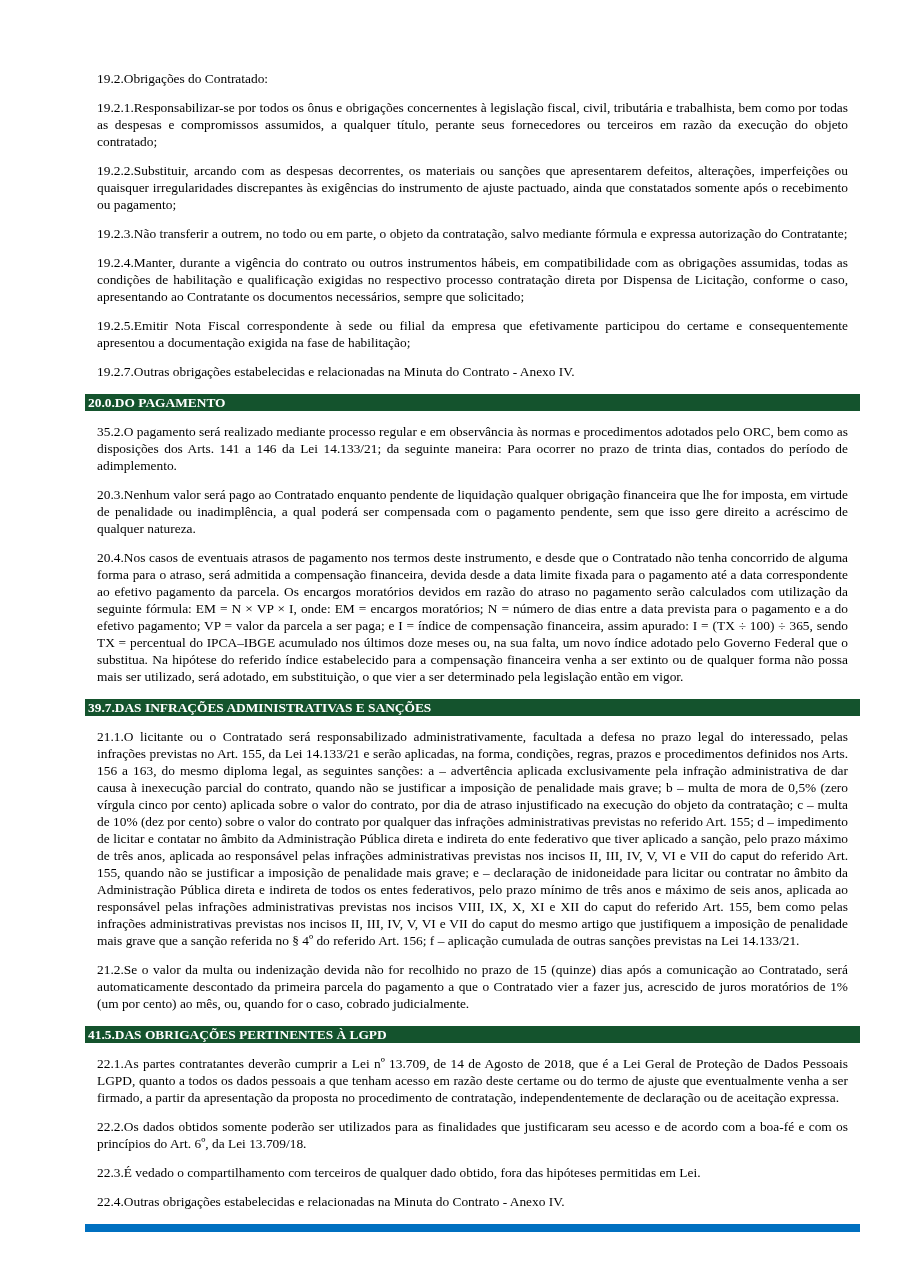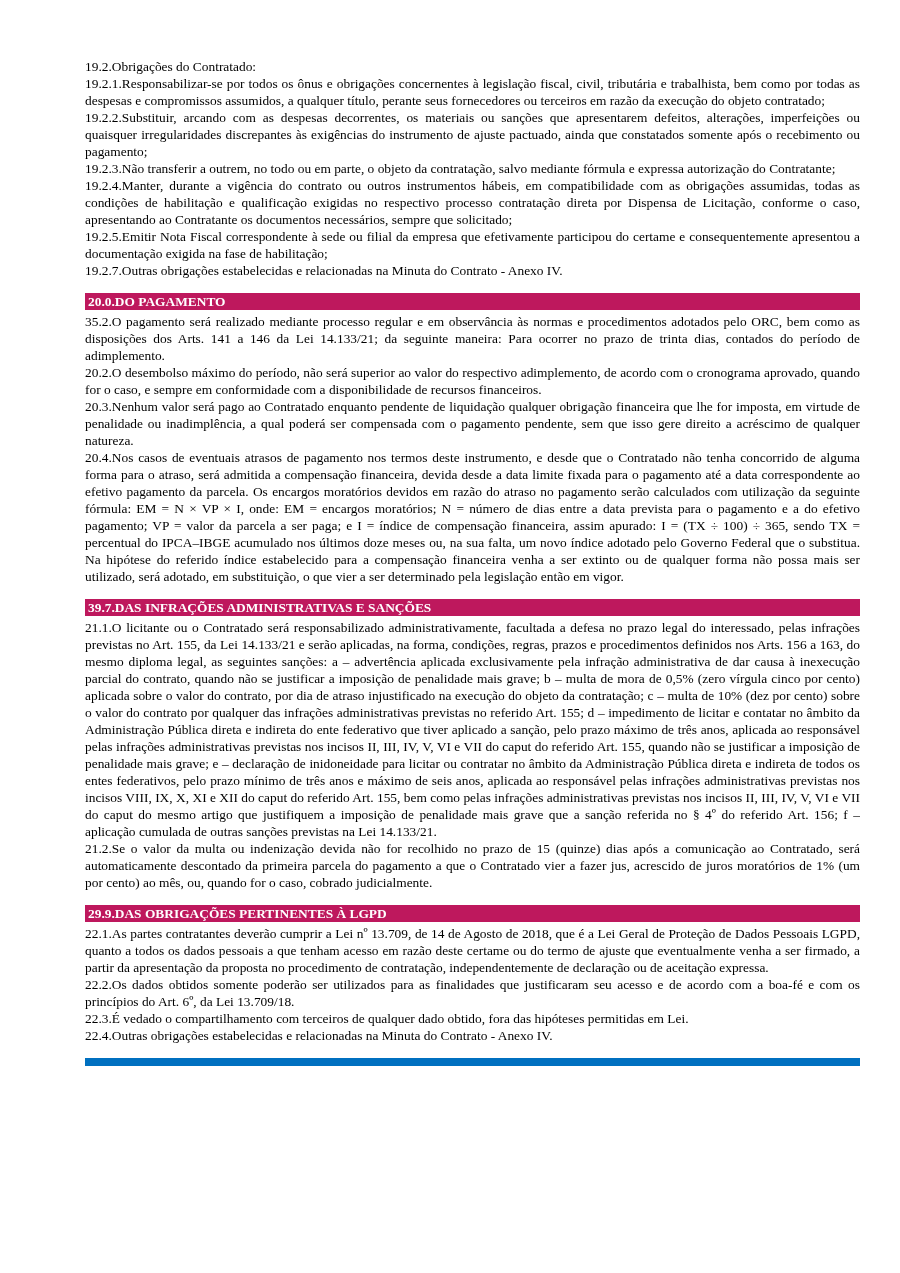--- a/index.html
+++ b/index.html
@@ -16,25 +16,25 @@
     width: 900px;
     min-height: 1273px;
     padding: 58px 40px 0 85px;
     color: #000000;
     font-size: 13.4px;
     line-height: 17px;
     overflow: hidden;
     max-height: 1273px;
   }
   .para {
-    margin: 0;
+    margin: 12px;
     text-align: justify;
   }
   .section-header {
-    background: #be185d;
+    background: #14532d;
     color: #ffffff;
     font-weight: bold;
     margin: 14px 0 3px 0;
     padding: 0 3px;
     min-height: 17px;
     text-align: left;
   }
   .section-header-partial {
     background: #0070C0;
     height: 8px;
@@ -52,30 +52,29 @@
   <p class="para">19.2.1.Responsabilizar-se por todos os ônus e obrigações concernentes à legislação fiscal, civil, tributária e trabalhista, bem como por todas as despesas e compromissos assumidos, a qualquer título, perante seus fornecedores ou terceiros em razão da execução do objeto contratado;</p>
   <p class="para">19.2.2.Substituir, arcando com as despesas decorrentes, os materiais ou sanções que apresentarem defeitos, alterações, imperfeições ou quaisquer irregularidades discrepantes às exigências do instrumento de ajuste pactuado, ainda que constatados somente após o recebimento ou pagamento;</p>
   <p class="para">19.2.3.Não transferir a outrem, no todo ou em parte, o objeto da contratação, salvo mediante fórmula e expressa autorização do Contratante;</p>
   <p class="para">19.2.4.Manter, durante a vigência do contrato ou outros instrumentos hábeis, em compatibilidade com as obrigações assumidas, todas as condições de habilitação e qualificação exigidas no respectivo processo contratação direta por Dispensa de Licitação, conforme o caso, apresentando ao Contratante os documentos necessários, sempre que solicitado;</p>
   <p class="para">19.2.5.Emitir Nota Fiscal correspondente à sede ou filial da empresa que efetivamente participou do certame e consequentemente apresentou a documentação exigida na fase de habilitação;</p>
   <p class="para">19.2.7.Outras obrigações estabelecidas e relacionadas na Minuta do Contrato - Anexo IV.</p>
 
   <div class="section-header">20.0.DO PAGAMENTO</div>
 
   <p class="para">35.2.O pagamento será realizado mediante processo regular e em observância às normas e procedimentos adotados pelo ORC, bem como as disposições dos Arts. 141 a 146 da Lei 14.133/21; da seguinte maneira: Para ocorrer no prazo de trinta dias, contados do período de adimplemento.</p>
-  <p class="para">20.2.O desembolso máximo do período, não será superior ao valor do respectivo adimplemento, de acordo com o cronograma aprovado, quando for o caso, e sempre em conformidade com a disponibilidade de recursos financeiros.</p>
   <p class="para">20.3.Nenhum valor será pago ao Contratado enquanto pendente de liquidação qualquer obrigação financeira que lhe for imposta, em virtude de penalidade ou inadimplência, a qual poderá ser compensada com o pagamento pendente, sem que isso gere direito a acréscimo de qualquer natureza.</p>
   <p class="para">20.4.Nos casos de eventuais atrasos de pagamento nos termos deste instrumento, e desde que o Contratado não tenha concorrido de alguma forma para o atraso, será admitida a compensação financeira, devida desde a data limite fixada para o pagamento até a data correspondente ao efetivo pagamento da parcela. Os encargos moratórios devidos em razão do atraso no pagamento serão calculados com utilização da seguinte fórmula: EM = N × VP × I, onde: EM = encargos moratórios; N = número de dias entre a data prevista para o pagamento e a do efetivo pagamento; VP = valor da parcela a ser paga; e I = índice de compensação financeira, assim apurado: I = (TX ÷ 100) ÷ 365, sendo TX = percentual do IPCA–IBGE acumulado nos últimos doze meses ou, na sua falta, um novo índice adotado pelo Governo Federal que o substitua. Na hipótese do referido índice estabelecido para a compensação financeira venha a ser extinto ou de qualquer forma não possa mais ser utilizado, será adotado, em substituição, o que vier a ser determinado pela legislação então em vigor.</p>
 
   <div class="section-header">39.7.DAS INFRAÇÕES ADMINISTRATIVAS E SANÇÕES</div>
 
   <p class="para">21.1.O licitante ou o Contratado será responsabilizado administrativamente, facultada a defesa no prazo legal do interessado, pelas infrações previstas no Art. 155, da Lei 14.133/21 e serão aplicadas, na forma, condições, regras, prazos e procedimentos definidos nos Arts. 156 a 163, do mesmo diploma legal, as seguintes sanções: a – advertência aplicada exclusivamente pela infração administrativa de dar causa à inexecução parcial do contrato, quando não se justificar a imposição de penalidade mais grave; b – multa de mora de 0,5% (zero vírgula cinco por cento) aplicada sobre o valor do contrato, por dia de atraso injustificado na execução do objeto da contratação; c – multa de 10% (dez por cento) sobre o valor do contrato por qualquer das infrações administrativas previstas no referido Art. 155; d – impedimento de licitar e contatar no âmbito da Administração Pública direta e indireta do ente federativo que tiver aplicado a sanção, pelo prazo máximo de três anos, aplicada ao responsável pelas infrações administrativas previstas nos incisos II, III, IV, V, VI e VII do caput do referido Art. 155, quando não se justificar a imposição de penalidade mais grave; e – declaração de inidoneidade para licitar ou contratar no âmbito da Administração Pública direta e indireta de todos os entes federativos, pelo prazo mínimo de três anos e máximo de seis anos, aplicada ao responsável pelas infrações administrativas previstas nos incisos VIII, IX, X, XI e XII do caput do referido Art. 155, bem como pelas infrações administrativas previstas nos incisos II, III, IV, V, VI e VII do caput do mesmo artigo que justifiquem a imposição de penalidade mais grave que a sanção referida no § 4º do referido Art. 156; f – aplicação cumulada de outras sanções previstas na Lei 14.133/21.</p>
   <p class="para">21.2.Se o valor da multa ou indenização devida não for recolhido no prazo de 15 (quinze) dias após a comunicação ao Contratado, será automaticamente descontado da primeira parcela do pagamento a que o Contratado vier a fazer jus, acrescido de juros moratórios de 1% (um por cento) ao mês, ou, quando for o caso, cobrado judicialmente.</p>
 
-  <div class="section-header">29.9.DAS OBRIGAÇÕES PERTINENTES À LGPD</div>
+  <div class="section-header">41.5.DAS OBRIGAÇÕES PERTINENTES À LGPD</div>
 
   <p class="para">22.1.As partes contratantes deverão cumprir a Lei nº 13.709, de 14 de Agosto de 2018, que é a Lei Geral de Proteção de Dados Pessoais LGPD, quanto a todos os dados pessoais a que tenham acesso em razão deste certame ou do termo de ajuste que eventualmente venha a ser firmado, a partir da apresentação da proposta no procedimento de contratação, independentemente de declaração ou de aceitação expressa.</p>
   <p class="para">22.2.Os dados obtidos somente poderão ser utilizados para as finalidades que justificaram seu acesso e de acordo com a boa-fé e com os princípios do Art. 6º, da Lei 13.709/18.</p>
   <p class="para">22.3.É vedado o compartilhamento com terceiros de qualquer dado obtido, fora das hipóteses permitidas em Lei.</p>
   <p class="para">22.4.Outras obrigações estabelecidas e relacionadas na Minuta do Contrato - Anexo IV.</p>
 
   <div class="section-header-partial"></div>
 
 </div>
 

